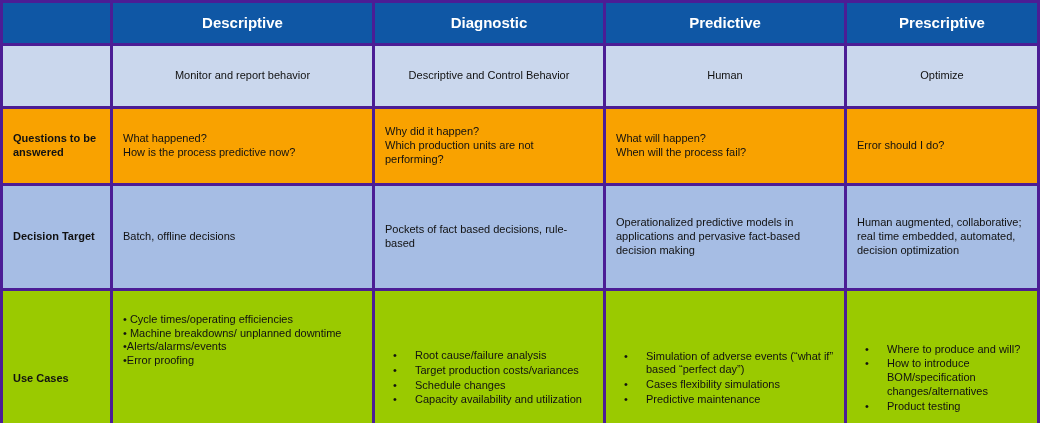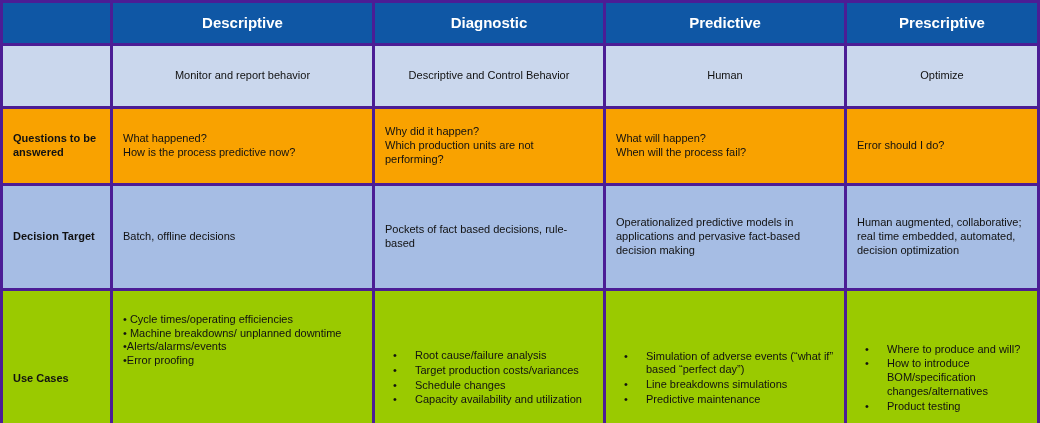--- a/index.html
+++ b/index.html
@@ -154,21 +154,21 @@
 
     <tr class="r-usecases">
       <td class="row-label">Use Cases</td>
       <td class="top-align">
         <ul class="uc-list flush"><li>• Cycle times/operating efficiencies</li><li>• Machine breakdowns/ unplanned downtime</li><li>•Alerts/alarms/events</li><li>•Error proofing</li></ul>
       </td>
       <td>
         <ul class="uc-list hang"><li>Root cause/failure analysis</li><li>Target production costs/variances</li><li>Schedule changes</li><li>Capacity availability and utilization</li></ul>
       </td>
       <td>
-        <ul class="uc-list hang"><li>Simulation of adverse events (“what if” based “perfect day”)</li><li>Line breakdowns simulations</li><li>Predictive maintenance</li></ul>
+        <ul class="uc-list hang"><li>Simulation of adverse events (“what if” based “perfect day”)</li><li>Cases flexibility simulations</li><li>Predictive maintenance</li></ul>
       </td>
       <td>
         <ul class="uc-list hang"><li>Where to produce and will?</li><li>How to introduce BOM/specification changes/alternatives</li><li>Product testing</li></ul>
       </td>
     </tr>
   </tbody>
     </table>
 </div>
 
 </body></html>

